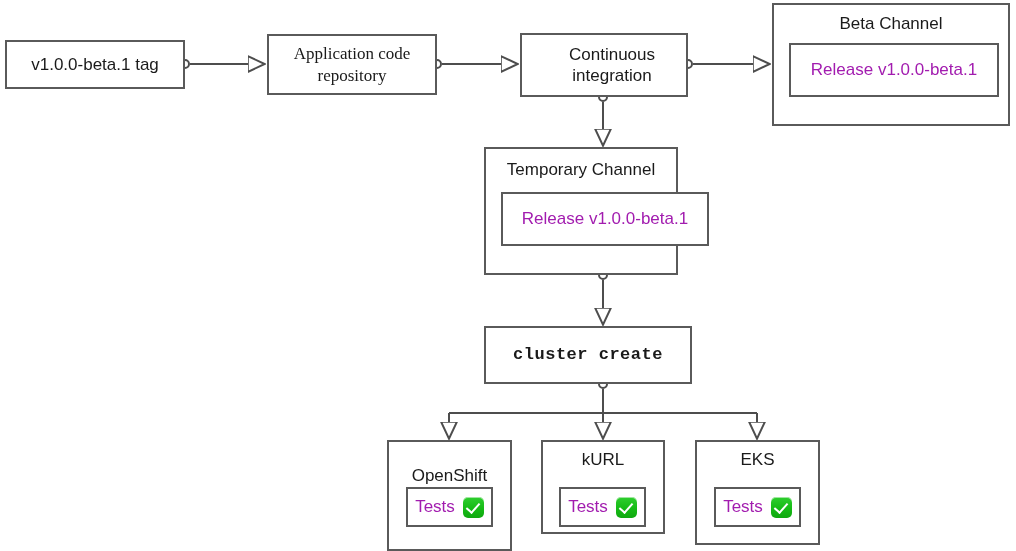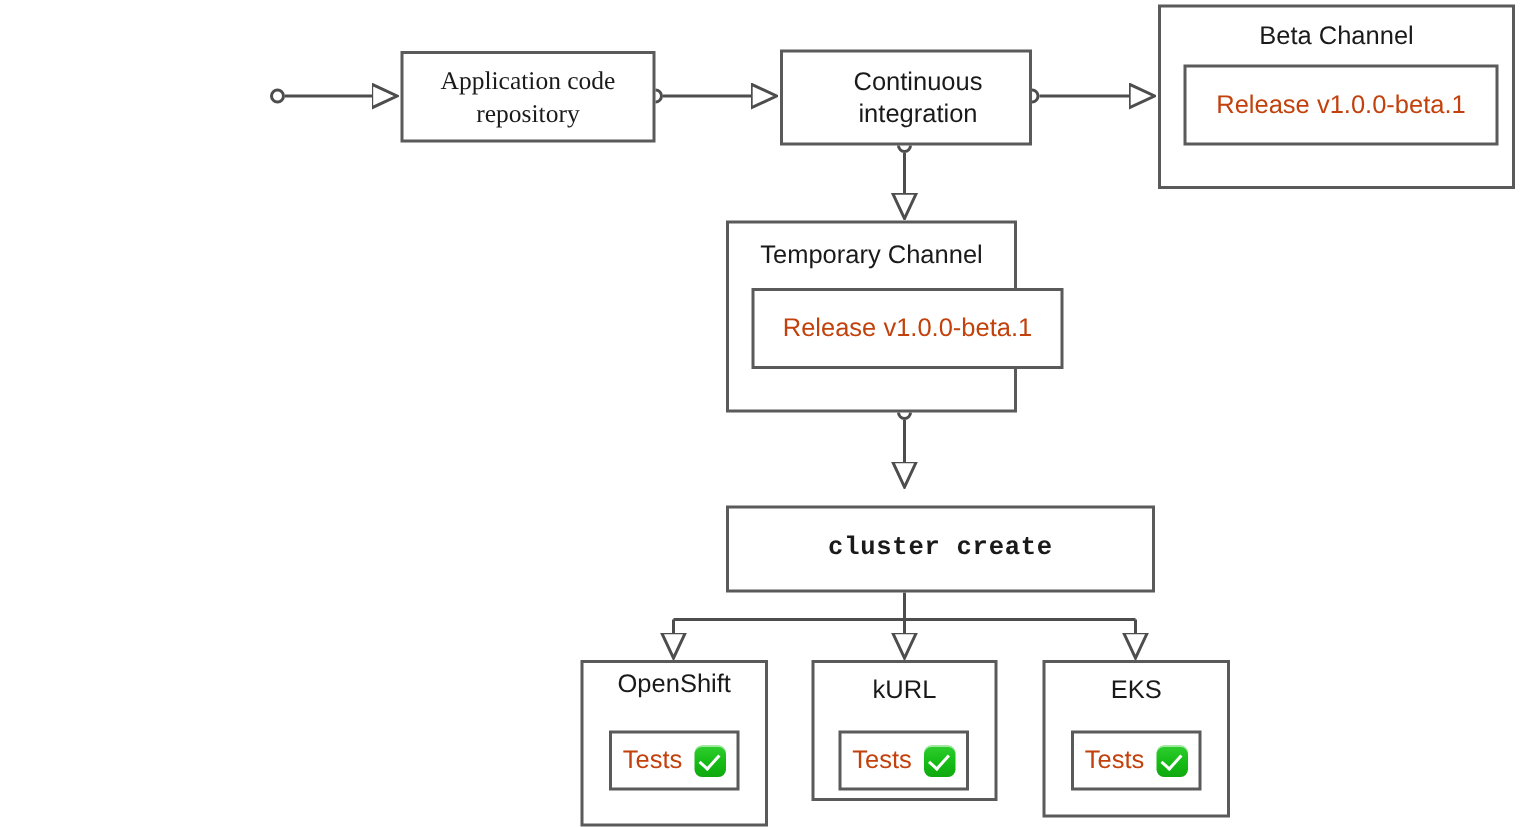--- a/index.html
+++ b/index.html
@@ -69,21 +69,21 @@
   }
   .inner-box {
     position: absolute;
     box-sizing: border-box;
     border: 2px solid #5a5a5a;
     background: #ffffff;
     display: flex;
     align-items: center;
     justify-content: center;
     font-size: 17px;
-    color: #c2410c;
+    color: #a21caf;
     text-align: center;
   }
   .tests-inner {
     gap: 8px;
   }
   .check-icon {
     display: inline-block;
     width: 21px;
     height: 21px;
     border-radius: 5px;
@@ -136,20 +136,23 @@
       <path d="M 603 389 L 603 413"></path>
       <circle cx="603" cy="384" r="4" fill="#ffffff"></circle>
       <path d="M 449 413 L 757 413"></path>
 
       <line x1="449" y1="413" x2="449" y2="438" marker-end="url(#arrow)"></line>
       <line x1="603" y1="413" x2="603" y2="438" marker-end="url(#arrow)"></line>
       <line x1="757" y1="413" x2="757" y2="438" marker-end="url(#arrow)"></line>
     </g>
   </svg>
 
+  <div class="node plain" style="left:5px; top:40px; width:180px; height:49px;">
+    <span>v1.0.0-beta.1 tag</span>
+  </div>
 
   <div class="node plain" style="left:267px; top:34px; width:170px; height:61px;font-family:Liberation Serif, serif;">
     <span>Application code repository</span>
   </div>
 
   <div class="node plain" style="left:520px; top:33px; width:168px; height:64px;padding-left:24px;">
     <span>Continuous integration</span>
   </div>
 
   <div class="container-node" style="left:772px; top:3px; width:238px; height:123px; padding-top:9px;">
@@ -159,25 +162,25 @@
     </div>
   </div>
 
   <div class="container-node" style="left:484px; top:147px; width:194px; height:128px; padding-top:11px;">
     <div class="container-title">Temporary Channel</div>
     <div class="inner-box" style="left:15px; top:43px; width:208px; height:54px;">
       <span>Release v1.0.0-beta.1</span>
     </div>
   </div>
 
-  <div class="node mono" style="left:484px; top:326px; width:286px; height:58px;margin-top:11px;">
+  <div class="node mono" style="left:484px; top:326px; width:208px; height:58px;">
     <span>cluster create</span>
   </div>
 
-  <div class="container-node" style="left:387px; top:440px; width:125px; height:111px; padding-top:4px;">
+  <div class="container-node" style="left:387px; top:440px; width:125px; height:111px; padding-top:24px;">
     <div class="container-title">OpenShift</div>
     <div class="inner-box tests-inner" style="left:17px; top:45px; width:87px; height:40px;">
       <span>Tests</span>
       <span class="check-icon"></span>
     </div>
   </div>
 
   <div class="container-node" style="left:541px; top:440px; width:124px; height:94px; padding-top:8px;">
     <div class="container-title">kURL</div>
     <div class="inner-box tests-inner" style="left:16px; top:45px; width:87px; height:40px;">

